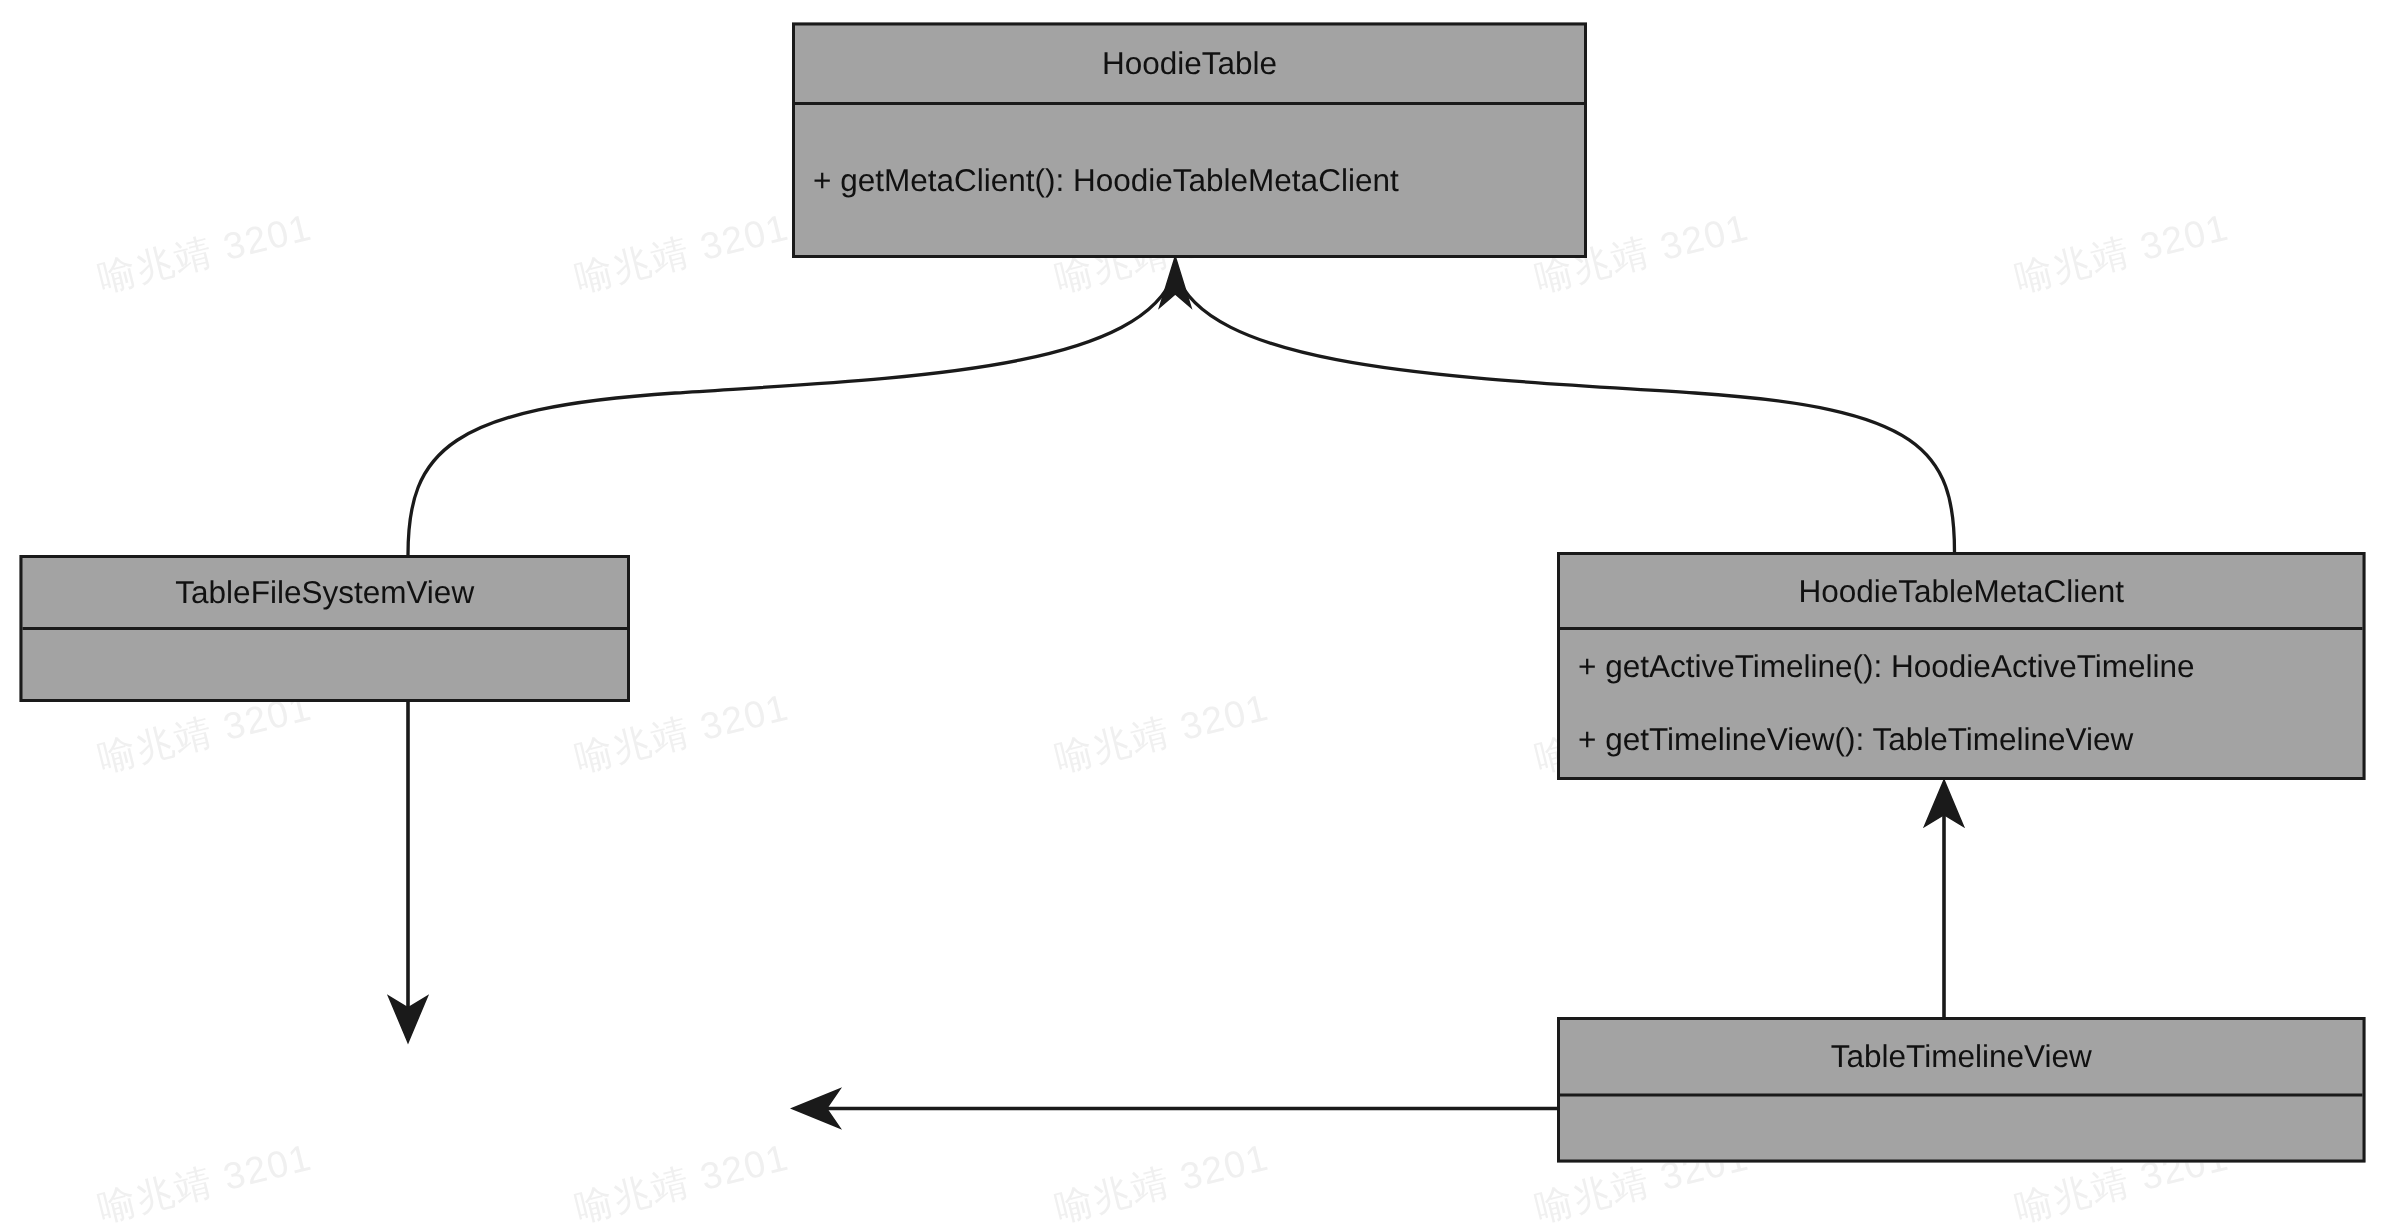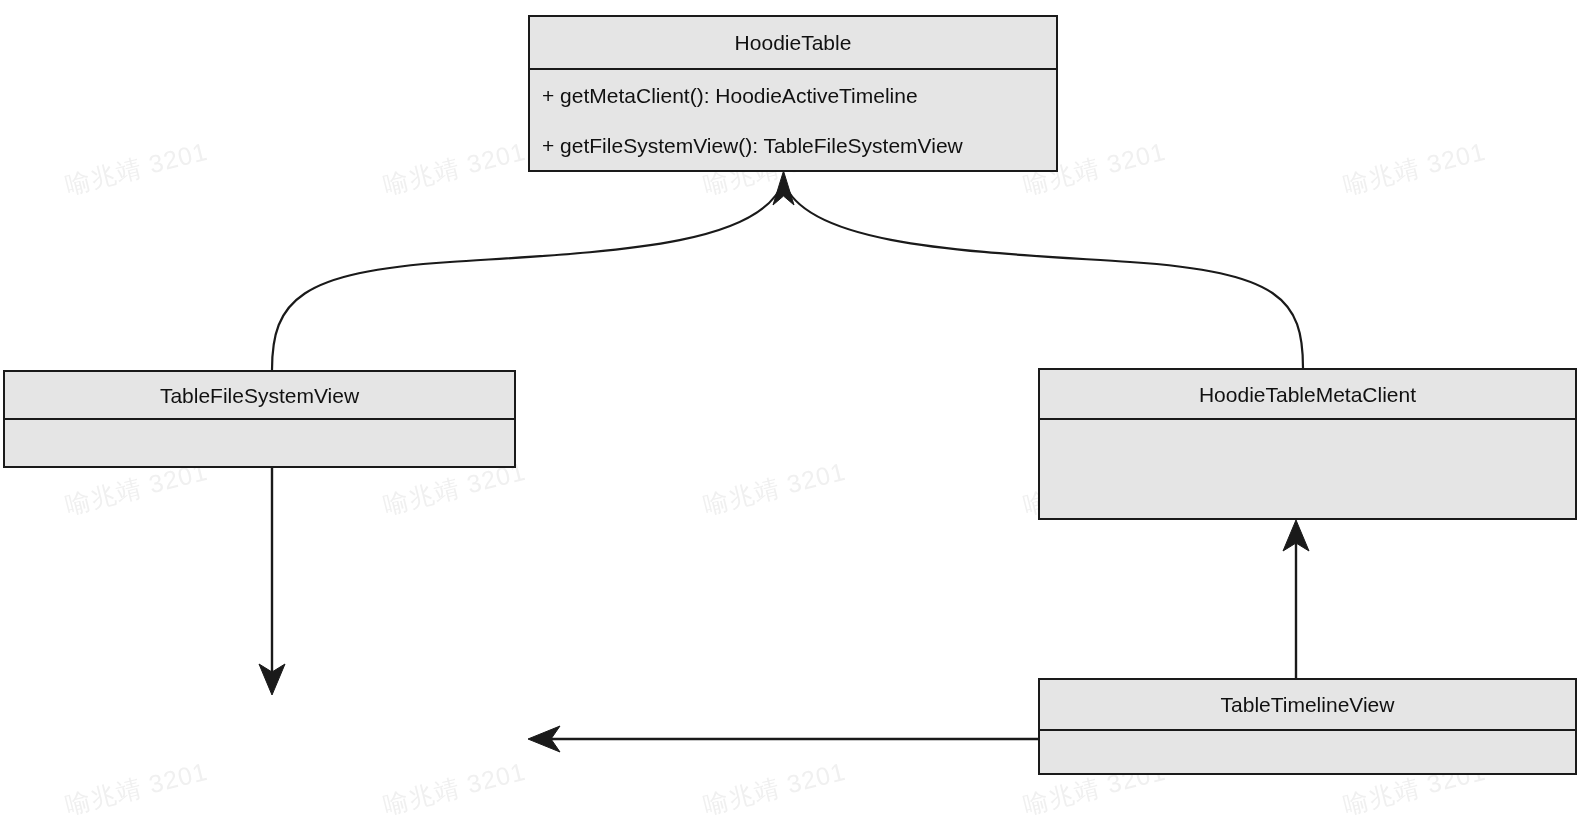--- a/index.html
+++ b/index.html
@@ -36,21 +36,21 @@
     transform: rotate(-14deg);
     transform-origin: left top;
     letter-spacing: 1px;
     user-select: none;
   }
   
   .uml-class {
     position: absolute;
     box-sizing: border-box;
     border: 2px solid #1a1a1a;
-    background: #e5e5e5;
+    background: #a3a3a3;
     z-index: 10;
   }
   .uml-name {
     box-sizing: border-box;
     text-align: center;
     font-size: 21px;
     color: #111111;
     line-height: 1;
     display: flex;
     align-items: center;
@@ -122,32 +122,35 @@
     <line x1="1296" y1="686" x2="1296" y2="534" stroke="#1a1a1a" stroke-width="2.4"></line>
     <polygon points="1296,520 1283,551 1296,543 1309,551" fill="#1a1a1a" stroke="#1a1a1a" stroke-width="1"></polygon>
 
     <line x1="1038" y1="739" x2="542" y2="739" stroke="#1a1a1a" stroke-width="2.4"></line>
     <polygon points="528,739 560,726 551,739 560,752" fill="#1a1a1a" stroke="#1a1a1a" stroke-width="1"></polygon>
   </svg>
 
   <div class="uml-class" style="left:528px; top:15px; width:530px; height:157px;">
     <div class="uml-name" style="height:53px;">HoodieTable</div>
     <div class="uml-compartment" style="height:100px;">
-      <div class="uml-member" style="height:50px; display:flex; align-items:center;">+ getMetaClient(): HoodieActiveTimeline</div>
-      <div class="uml-member" style="height:50px; display:flex; align-items:center;">+ getFileSystemView(): TableFileSystemView</div>
+      <div class="uml-member" style="height:50px; display:flex; align-items:center;">+ getMetaClient(): HoodieTableMetaClient</div>
     </div>
   </div>
 
-  <div class="uml-class" style="left:3px; top:370px; width:513px; height:98px;">
+  <div class="uml-class" style="left:13px; top:370px; width:407px; height:98px;">
     <div class="uml-name" style="height:48px;">TableFileSystemView</div>
     <div class="uml-compartment empty" style="height:46px;"></div>
   </div>
 
   <div class="uml-class" style="left:1038px; top:368px; width:539px; height:152px;">
     <div class="uml-name" style="height:50px;">HoodieTableMetaClient</div>
+    <div class="uml-compartment" style="height:98px;">
+      <div class="uml-member" style="height:49px; display:flex; align-items:center;">+ getActiveTimeline(): HoodieActiveTimeline</div>
+      <div class="uml-member" style="height:49px; display:flex; align-items:center;">+ getTimelineView(): TableTimelineView</div>
+    </div>
   </div>
 
 
   <div class="uml-class" style="left:1038px; top:678px; width:539px; height:97px;">
     <div class="uml-name" style="height:51px;">TableTimelineView</div>
     <div class="uml-compartment empty" style="height:44px;"></div>
   </div>
 
 </div>
 

